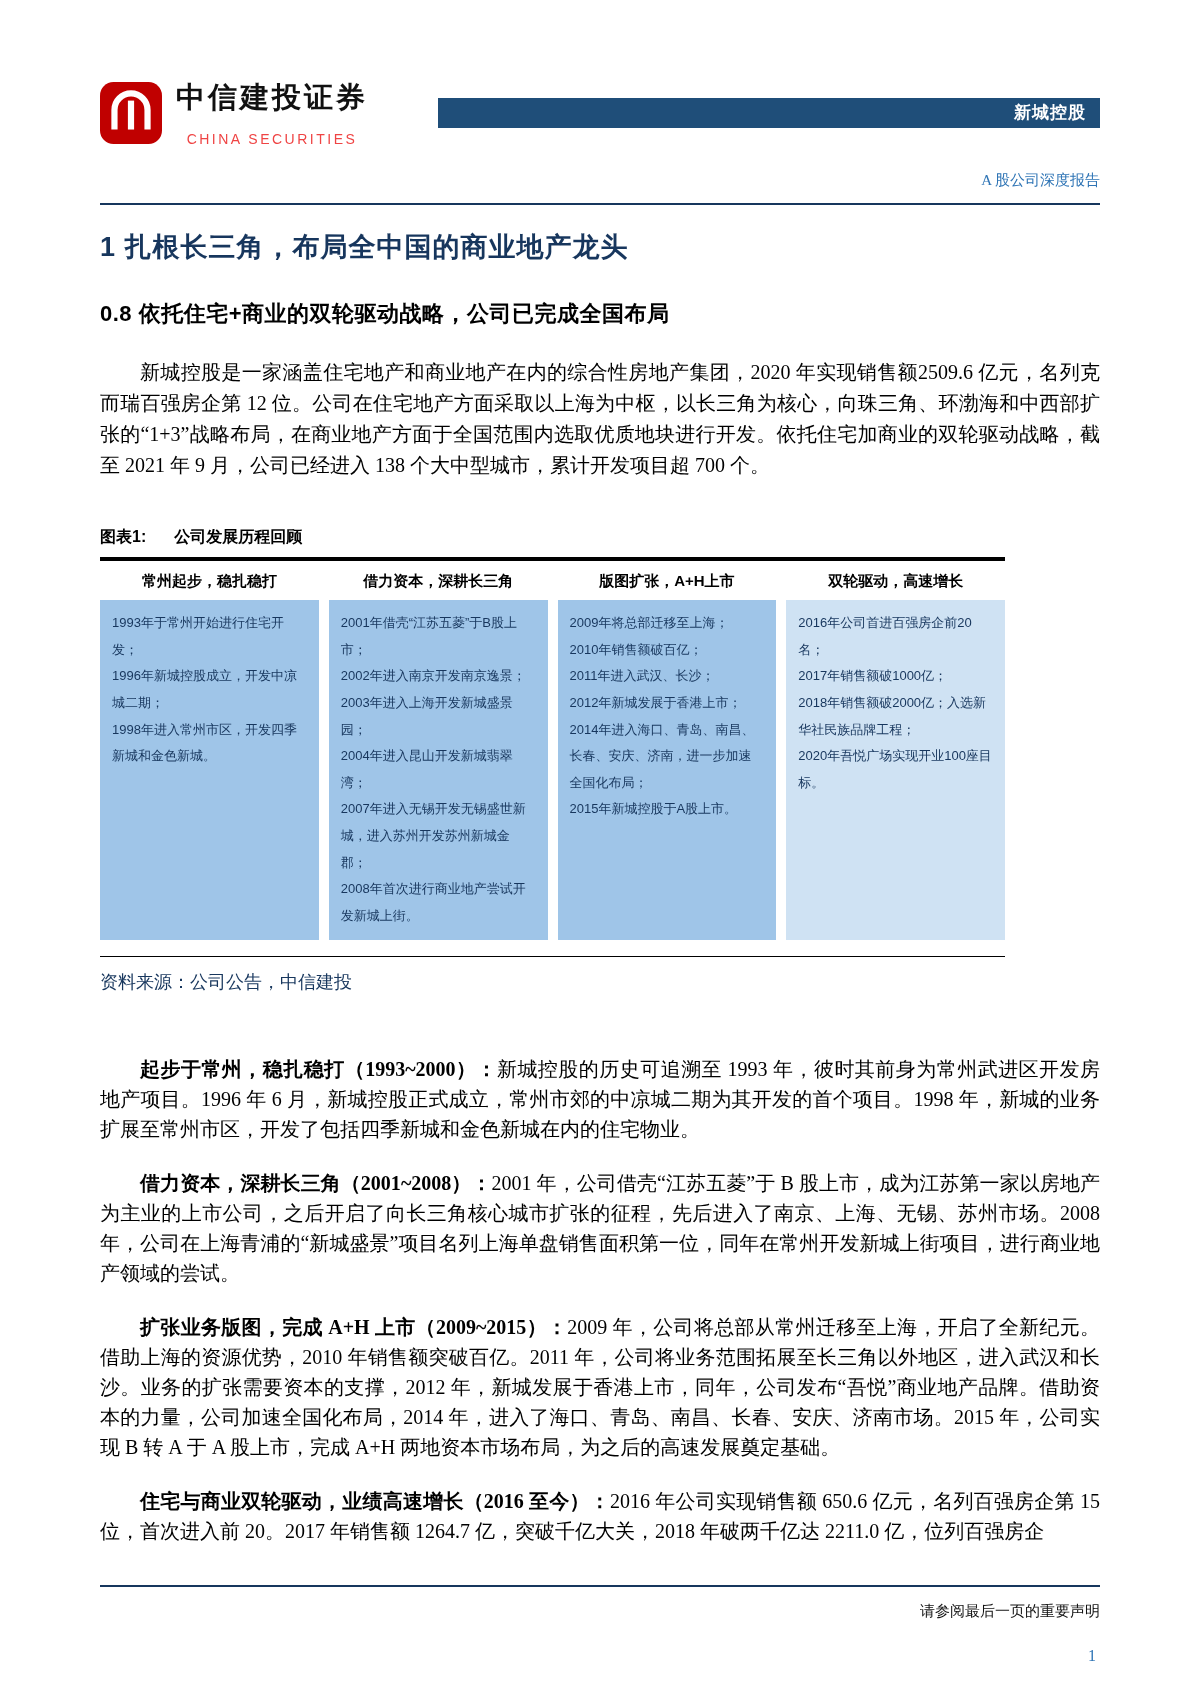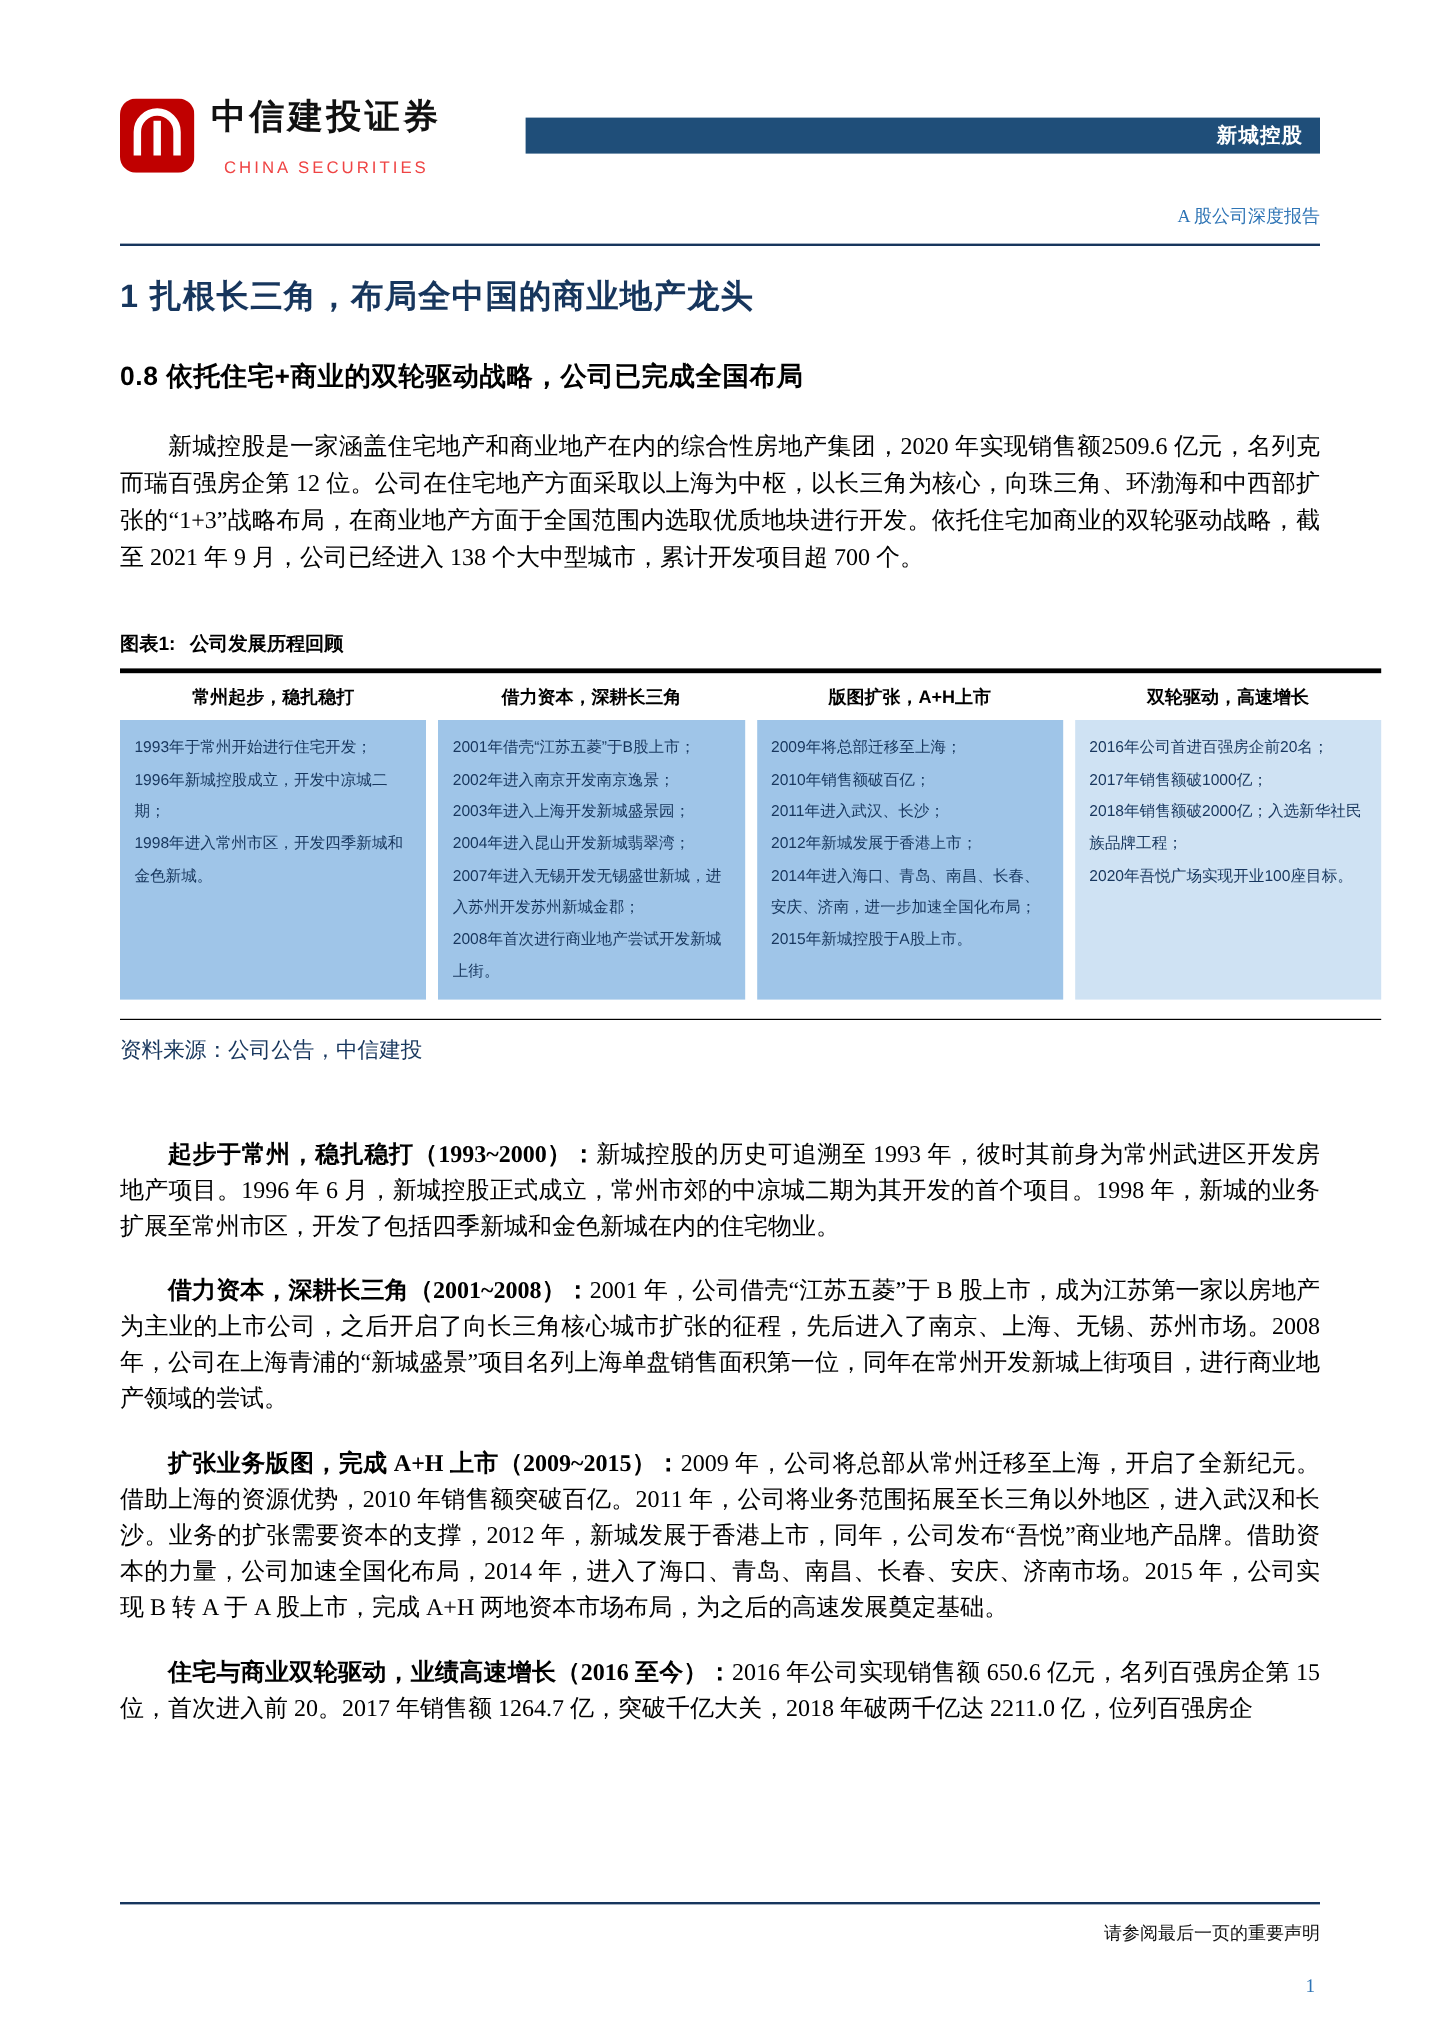--- a/index.html
+++ b/index.html
@@ -64,23 +64,23 @@
     text-indent: 2em; margin: 0 0 24px 0;
   }
   .para .lead { font-weight: bold; }
 
   
   .figure-label {
     margin-top: 46px;
     font-family: "Liberation Sans", sans-serif;
     font-weight: bold; font-size: 16px; color: #000;
   }
-  .figure-label .ttl { margin-left: 12px; }
+  .figure-label .ttl { margin-left: 28px; }
   .tl-table {
-    width: 1051px; margin-top: 9px;
+    width: 905px; margin-top: 9px;
     border-top: 4px solid #000; border-bottom: 1px solid #000;
     padding-bottom: 16px;
   }
   .tl-head-row { display: flex; gap: 10px; padding: 11px 0 9px 0; }
   .tl-head {
     flex: 1; text-align: center;
     font-family: "Liberation Sans", sans-serif;
     font-weight: bold; font-size: 15px; color: #000;
   }
   .tl-row { display: flex; gap: 10px; }

